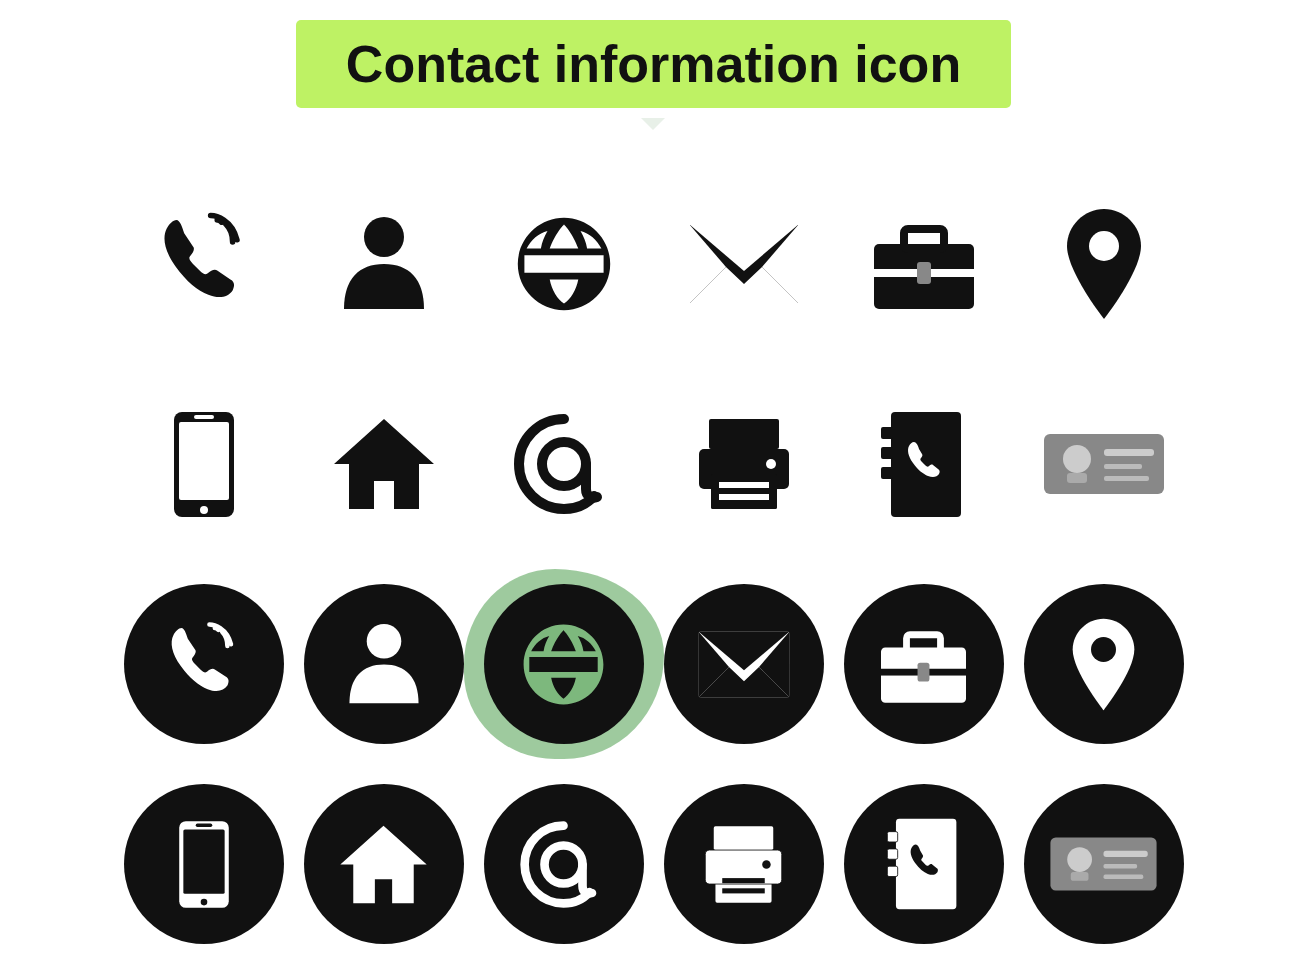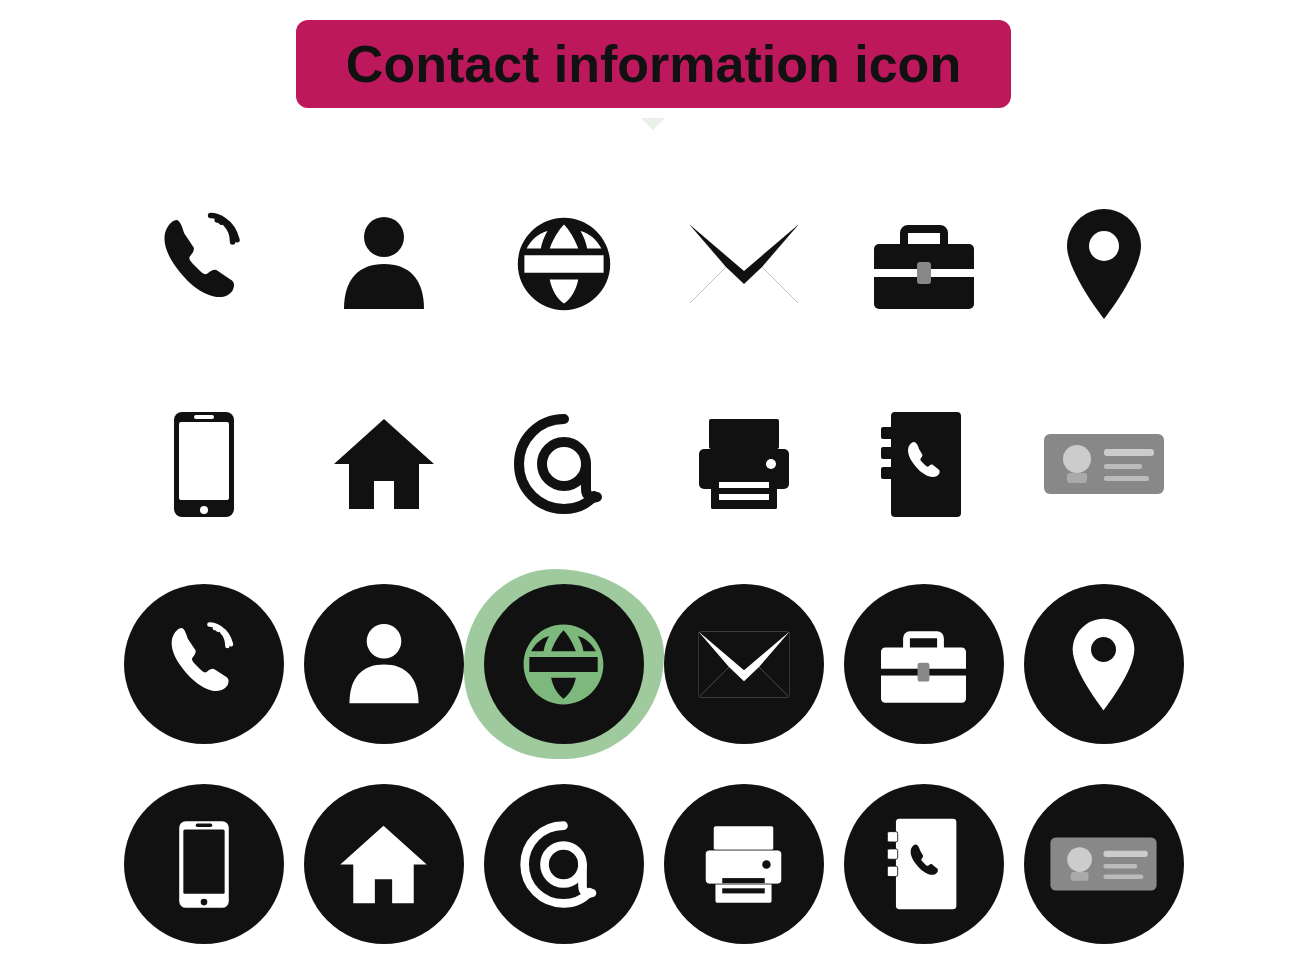--- a/index.html
+++ b/index.html
@@ -8,22 +8,22 @@
       width: 1307px;
       min-height: 980px;
       font-family: Arial, sans-serif;
       display: flex;
       flex-direction: column;
       align-items: center;
       padding: 20px 0 40px 0;
     }
 
     .title-bubble {
-      background: #be185d;
-      border-radius: 12px;
+      background: #bef264;
+      border-radius: 5px;
       padding: 14px 50px;
       margin-bottom: 16px;
       position: relative;
     }
     .title-bubble::after {
       content: '';
       position: absolute;
       bottom: -22px;
       left: 50%;
       transform: translateX(-50%);

